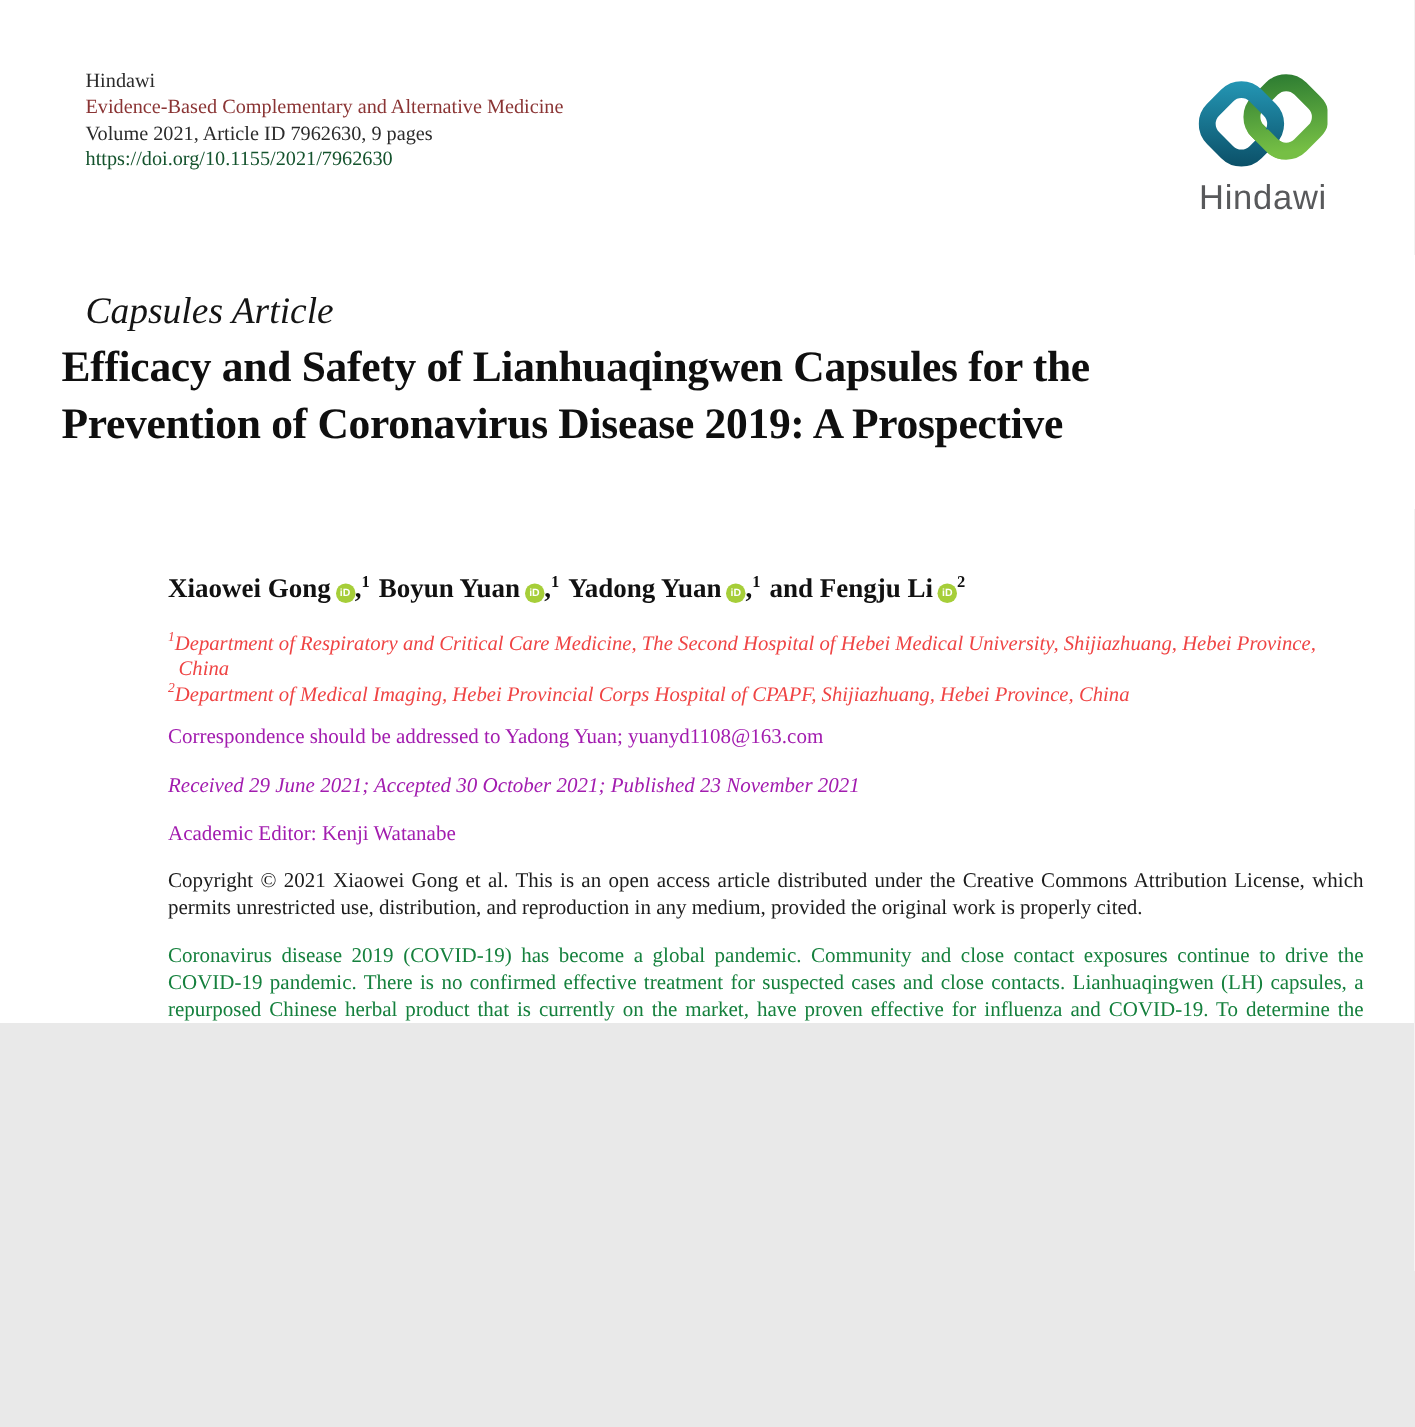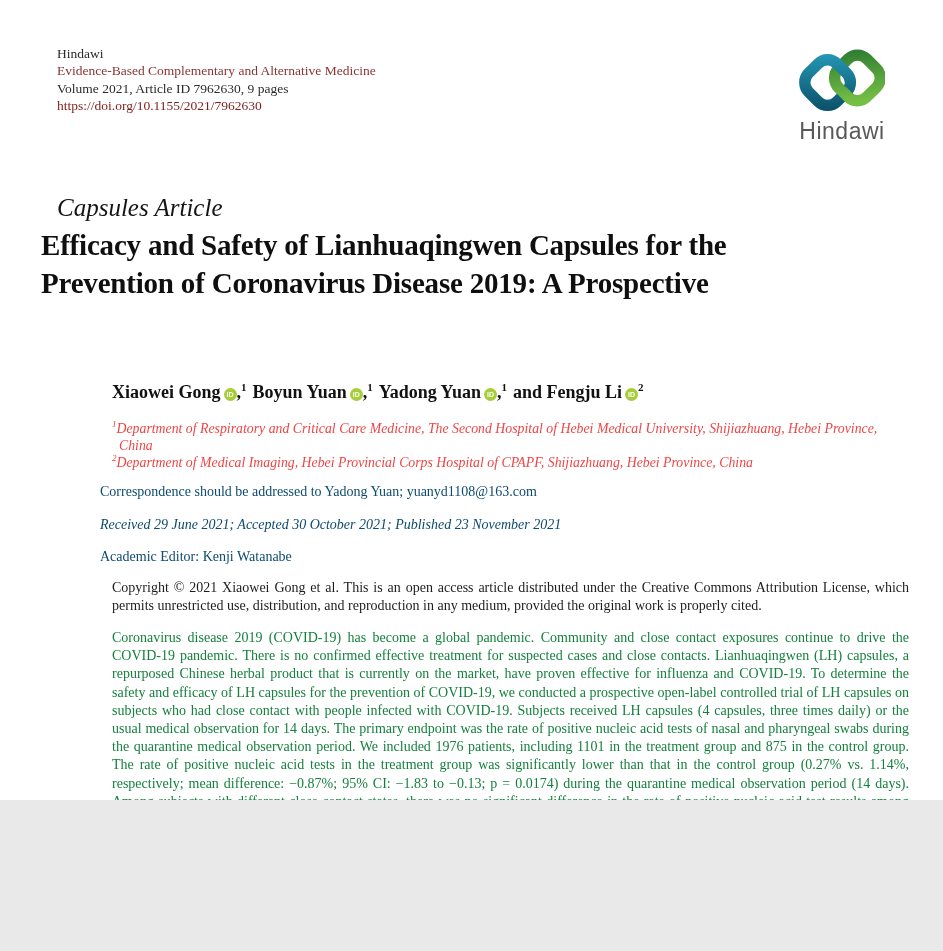--- a/index.html
+++ b/index.html
@@ -1,28 +1,28 @@
 <!DOCTYPE html>
 <html><head>
 <meta charset="utf-8">
 <style>
   html,body{margin:0;padding:0;background:#e9e9e9;}
   .page{
     position:relative;
-    width:943px;height:800px;
+    width:943px;height:682px;
     background:#ffffff;
     margin:0 auto;
     font-family:"Liberation Serif", serif;
     color:#1c1c1c;
     overflow:hidden;
   }
   
   .masthead{position:absolute;left:57px;top:45px;font-size:13.5px;line-height:17.4px;color:#2b2b2b;}
   .masthead .journal{color:#8a3434;}
-  .masthead .doi{color:#7f1d1d;text-decoration:none;font-family:Liberation Serif, serif;}
+  .masthead .doi{color:#14532d;text-decoration:none;font-family:Liberation Serif, serif;}
   
   .logo{position:absolute;left:794px;top:44px;width:96px;text-align:center;}
   .logo svg{display:block;margin:0 auto;}
   .logo .wordmark{
     font-family:"Liberation Sans", sans-serif;
     font-size:23px;color:#58595b;letter-spacing:.5px;margin-top:2px;
   }
   
   .kind{position:absolute;left:57px;top:194px;font-style:italic;font-size:25px;color:#151515;}
   .title{position:absolute;left:41px;top:227px;width:800px;
@@ -35,21 +35,21 @@
     display:inline-block;width:13px;height:13px;border-radius:50%;
     background:#a6ce39;color:#fff;
     font-family:"Liberation Sans", sans-serif;font-size:7px;font-weight:bold;
     text-align:center;line-height:13px;vertical-align:1px;margin-left:3px;
   }
   
   .affils{position:absolute;left:112px;top:421px;width:802px;
           font-style:italic;font-size:13.8px;line-height:16.8px;color:#ef4444;}
   .affil{padding-left:7px;text-indent:-7px;}
   .affil sup{font-size:9px;font-style:italic;line-height:0;}
-  .meta{position:absolute;left:100px;font-size:14px;color:#0c4a6e;}
+  .meta{position:absolute;left:112px;font-size:14px;color:#a21caf;}
   .corr{top:484px;}
   .hist{top:517px;font-style:italic;}
   .editor{top:549px;}
   
   .copyright{position:absolute;left:112px;top:579px;width:797px;
              font-size:14px;line-height:18px;text-align:justify;color:#1c1c1c;}
   .abstract{position:absolute;left:112px;top:629px;width:797px;
             font-size:14px;line-height:18.2px;text-align:justify;color:#15803d;}
 </style>
 </head>

